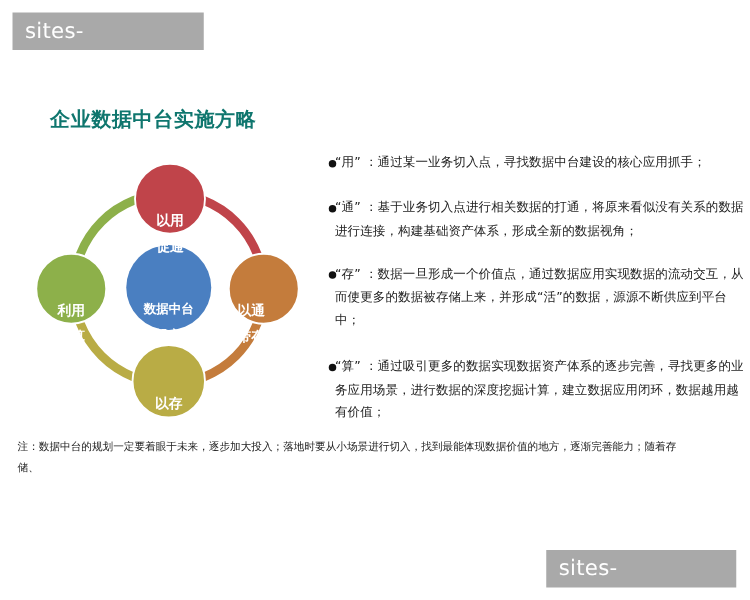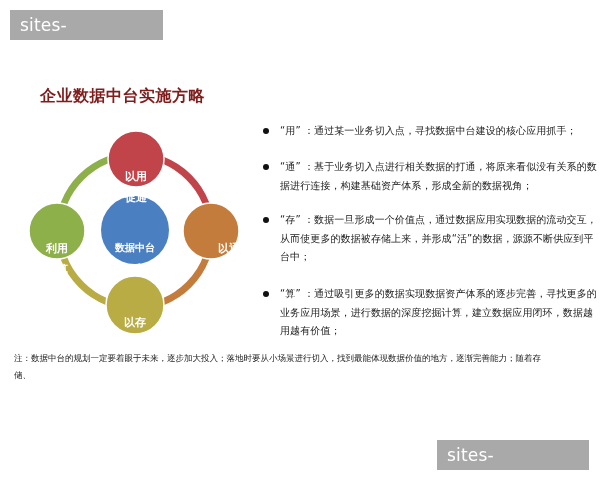--- a/index.html
+++ b/index.html
@@ -11,36 +11,36 @@
   .watermark {
     position:absolute; background:#a9a9a9; color:#ffffff;
     font-family:"DejaVu Sans", sans-serif; font-size:17px;
     height:30px; line-height:30px; padding:0 10px; box-sizing:border-box;
     letter-spacing:0.2px;
   }
   .wm-top { left:10px; top:10px; width:153px; }
   .wm-bottom { left:437px; top:440px; width:152px; }
   .title {
     position:absolute; left:40px; top:86px;
-    font-size:16px; font-weight:bold; color:#7f1d1d; letter-spacing:0.5px;
+    font-size:16px; font-weight:bold; color:#0f766e; letter-spacing:0.5px;
   }
   .diagram { position:absolute; left:0; top:0; }
   .node-label {
     position:absolute; color:#ffffff; font-size:11px; font-weight:bold;
     text-align:center; line-height:21px; width:60px;margin-top:28px;
   }
   .center-label { font-size:10px; width:70px; line-height:21px; }
   .bullets { position:absolute; left:258px; top:122px; width:340px; }
   .bullet-item { position:absolute; left:0; width:340px; }
   .bullet-dot {
     position:absolute; left:5px; top:6px; width:6px; height:6px;
     border-radius:50%; background:#111;
   }
   .bullet-text {
-    margin-left:22px; font-size:10px; color:#222; line-height:18.5px;
+    margin-left:10px; font-size:10px; color:#222; line-height:18.5px;
     letter-spacing:0.1px;
   }
   .note {
     position:absolute; left:14px; top:350px; width:540px;
     font-size:8.5px; line-height:17px; color:#222;
   }
 </style>
 </head>
 <body>
 
@@ -65,21 +65,21 @@
   <circle cx="211" cy="231" r="28" fill="#c47c3c" stroke="#ffffff" stroke-width="1.5"></circle>
   <circle cx="135" cy="305" r="29" fill="#b9ac45" stroke="#ffffff" stroke-width="1.5"></circle>
   <circle cx="57" cy="231" r="28" fill="#8db04a" stroke="#ffffff" stroke-width="1.5"></circle>
   <circle cx="135" cy="230" r="34" fill="#4a7fc1"></circle>
 </svg>
 
 <div class="node-label" style="left:106px; top:138px;">
   <div>以用</div>
   <div>促通</div>
 </div>
-<div class="node-label" style="left:199px; top:210px;">
+<div class="node-label" style="left:171px; top:210px;">
   <div>以通</div>
   <div>带存</div>
 </div>
 <div class="node-label" style="left:105px; top:284px;">
   <div>以存</div>
 </div>
 <div class="node-label" style="left:27px; top:210px;">
   <div>利用</div>
   <div>以算</div>
 </div>

